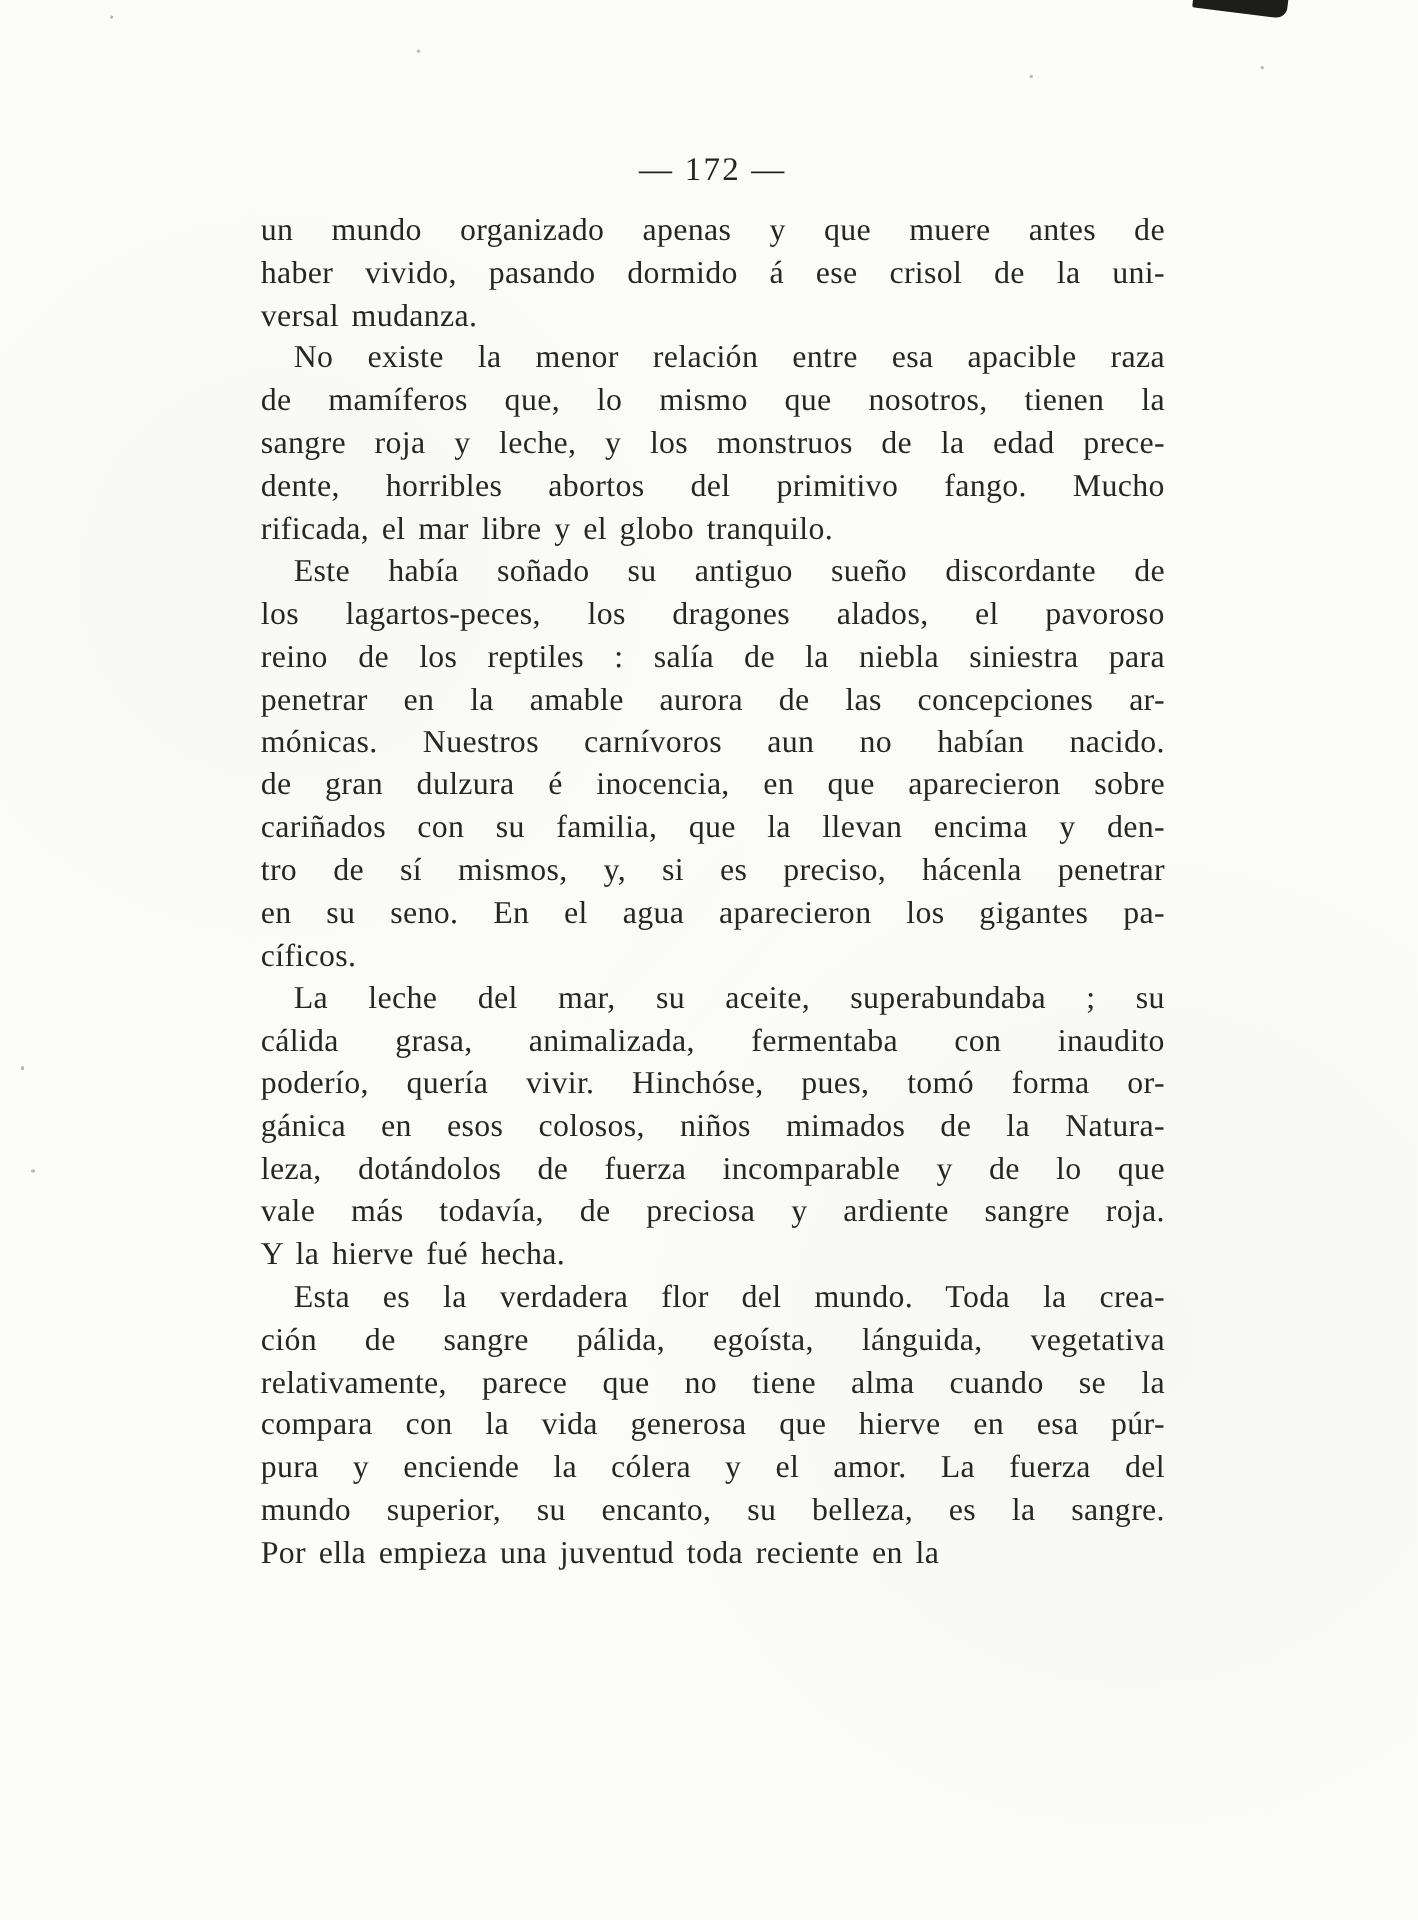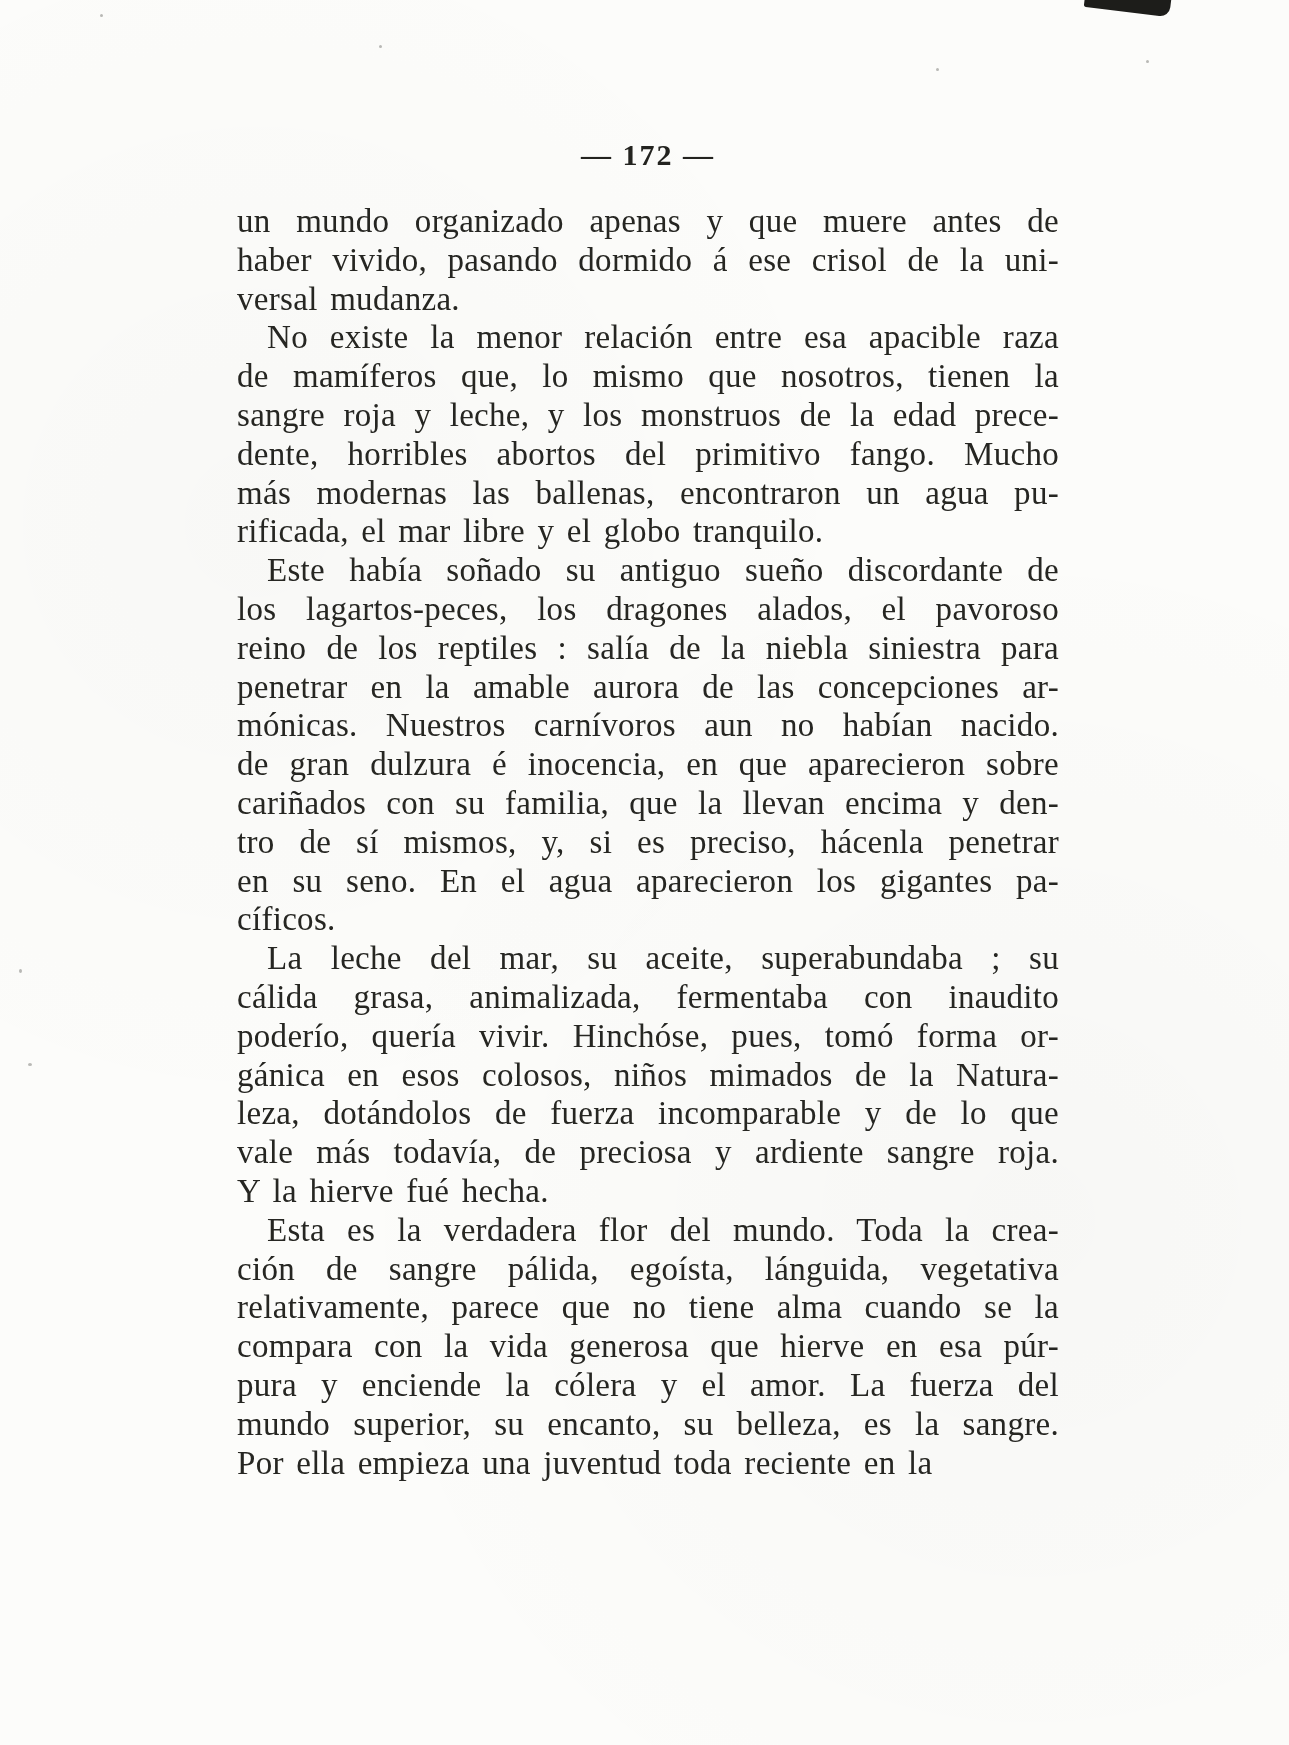--- a/index.html
+++ b/index.html
@@ -33,30 +33,30 @@
     transform: rotate(7deg);
     border-radius: 0 0 10px 2px;
   }
   .page-number {
     position: absolute;
     top: 138px;
     left: 237px;
     width: 822px;
     text-align: center;
     font-size: 30px;
-    font-weight: bold;
+    font-weight: normal;
     letter-spacing: 2px;
     color: #23231f;
   }
   .text-block {
     position: absolute;
-    top: 202px;
+    top: 190px;
     left: 237px;
     width: 822px;
-    font-size: 33px;
+    font-size: 29px;
     line-height: 38.8px;
     letter-spacing: 0.3px;
     word-spacing: 4px;
   }
   .text-line {
     text-align: justify;
     text-align-last: justify;
     white-space: normal;
   }
   .text-line.indent {
@@ -93,21 +93,20 @@
   <div class="page-number">— 172 —</div>
 
   <div class="text-block">
       <div class="text-line">un mundo organizado apenas y que muere antes de</div>
       <div class="text-line">haber vivido, pasando dormido á ese crisol de la uni-</div>
       <div class="text-line last">versal mudanza.</div>
       <div class="text-line indent">No existe la menor relación entre esa apacible raza</div>
       <div class="text-line">de mamíferos que, lo mismo que nosotros, tienen la</div>
       <div class="text-line">sangre roja y leche, y los monstruos de la edad prece-</div>
       <div class="text-line">dente, horribles abortos del primitivo fango. Mucho</div>
-      <div class="text-line">más modernas las ballenas, encontraron un agua pu-</div>
       <div class="text-line last">rificada, el mar libre y el globo tranquilo.</div>
       <div class="text-line indent">Este había soñado su antiguo sueño discordante de</div>
       <div class="text-line">los lagartos-peces, los dragones alados, el pavoroso</div>
       <div class="text-line">reino de los reptiles : salía de la niebla siniestra para</div>
       <div class="text-line">penetrar en la amable aurora de las concepciones ar-</div>
       <div class="text-line">mónicas. Nuestros carnívoros aun no habían nacido.</div>
       <div class="text-line">de gran dulzura é inocencia, en que aparecieron sobre</div>
       <div class="text-line">cariñados con su familia, que la llevan encima y den-</div>
       <div class="text-line">tro de sí mismos, y, si es preciso, hácenla penetrar</div>
       <div class="text-line">en su seno. En el agua aparecieron los gigantes pa-</div>

